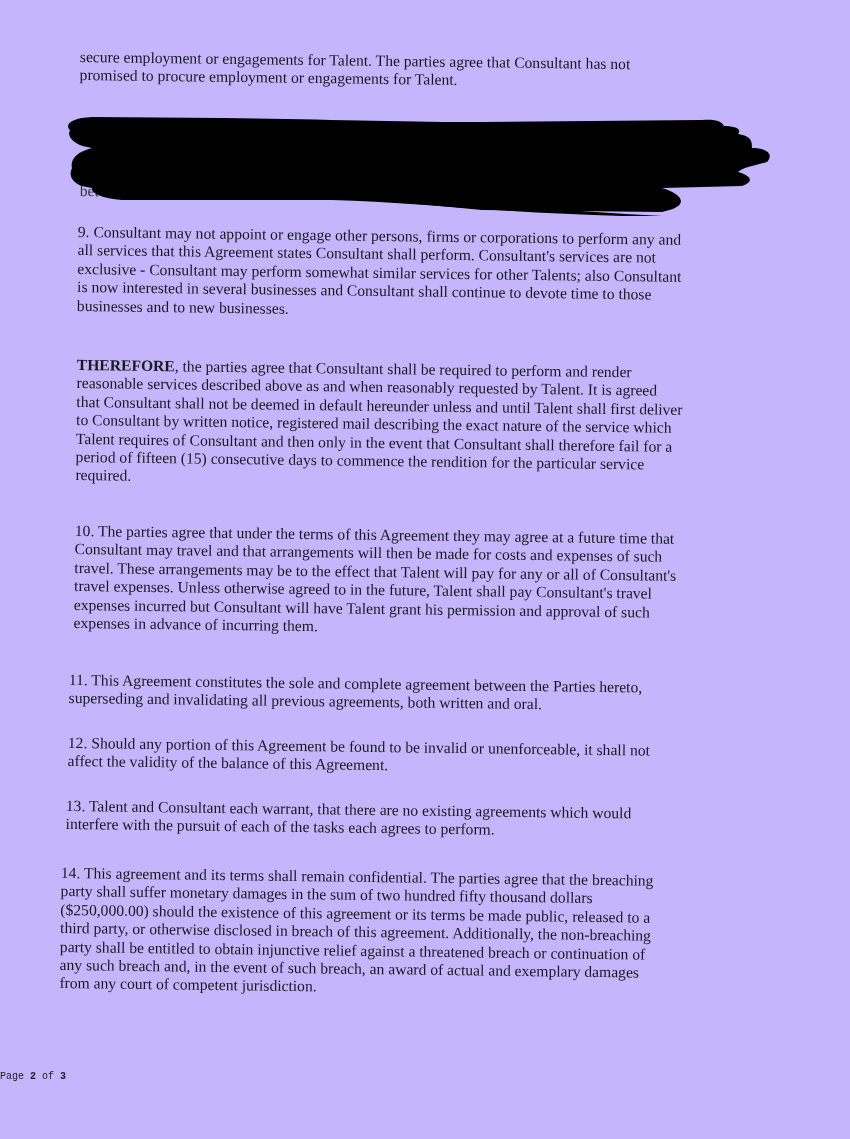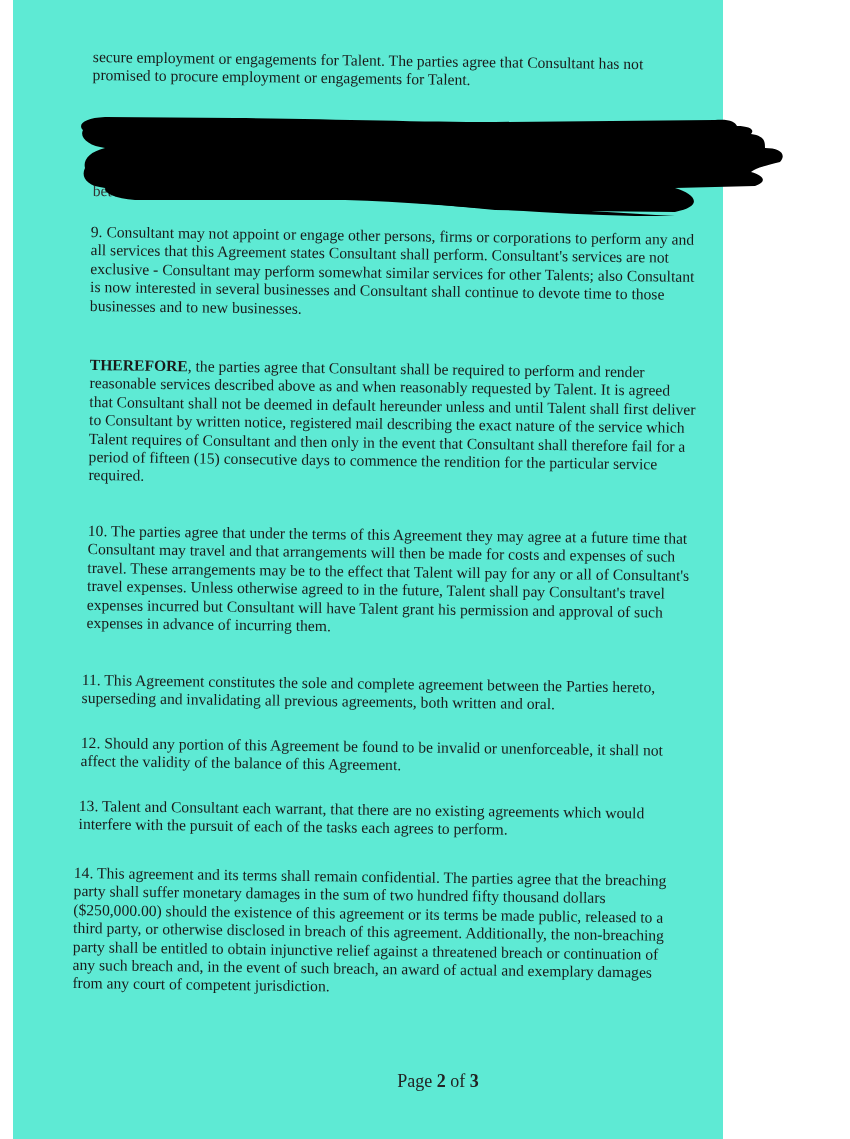--- a/index.html
+++ b/index.html
@@ -1,39 +1,39 @@
 <!DOCTYPE html>
 <html><head>
 <meta charset="utf-8">
 <style>
   html, body { margin: 0; padding: 0; background: #ffffff; }
   body { width: 850px; height: 1139px; position: relative; overflow: hidden; }
-  .page { position: absolute; left: 0; top: 0; width: 710px; height: 1139px; background: #5eead4; margin-left: 13px; }
+  .page { position: absolute; left: 0; top: 0; width: 850px; height: 1139px; background: #c4b5fd; }
   .para {
     position: absolute;
     font-family: "Liberation Serif", "DejaVu Serif", serif;
     font-size: 15.6px;
     line-height: 18.4px;
     color: #1a1a1a;
     transform-origin: 0 0;
     transform: rotate(0.75deg);
     margin: 0;
   }
   .para .line { display: block; white-space: nowrap; }
   .bold { font-weight: bold; }
   .redaction {
     position: absolute;
     left: 62px; top: 116px; width: 740px; height: 100px;
   }
   .footer {
     position: absolute;
     left: 0; width: 850px; top: 1071px;
-    text-align: center;
-    font-family: Liberation Serif, serif;
-    font-size: 18px;
+    text-align: left;
+    font-family: Liberation Mono, monospace;
+    font-size: 10px;
     color: #222;
   }
   .footer b { font-weight: bold; }
 </style>
 </head>
 <body>
 
 <div class="page">
 
   <p class="para" style="left:80px; top:48px;">

